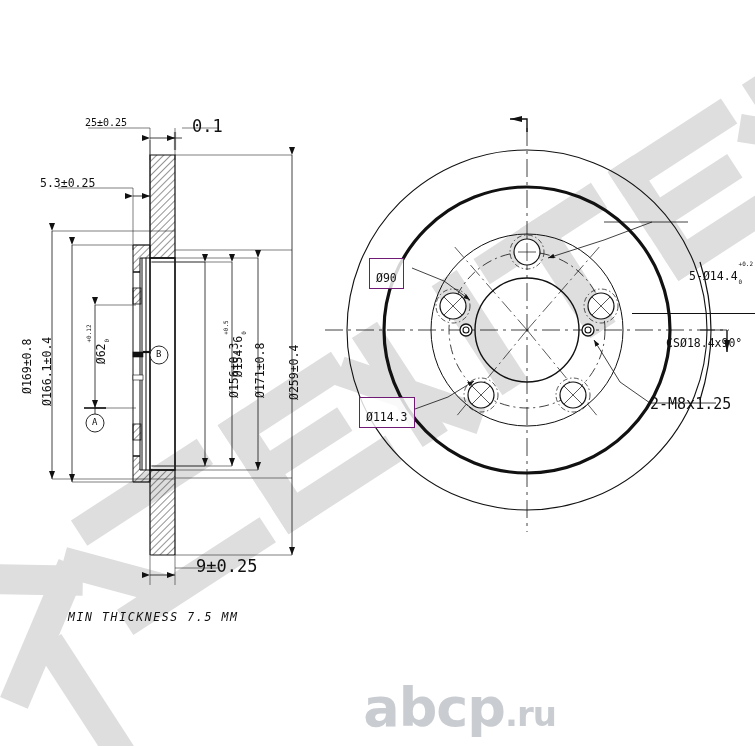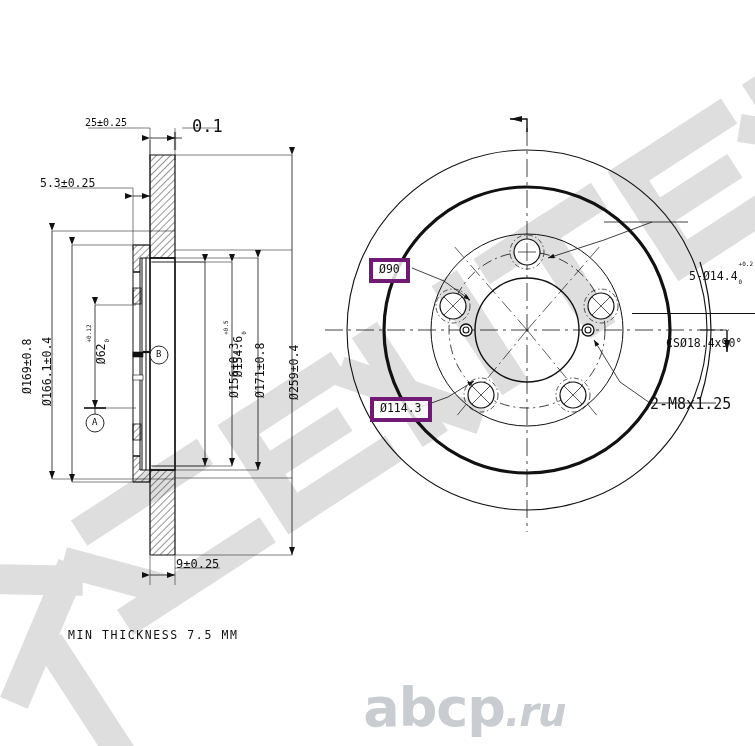--- a/index.html
+++ b/index.html
@@ -13,22 +13,22 @@
   svg.layer{position:absolute;left:0;top:0;width:755px;height:746px;}
   #wm{z-index:1;}
   #drawing{z-index:3;}
   .lbl{
     position:absolute;z-index:4;
     font-family:"DejaVu Sans Mono","Liberation Mono",monospace;
     color:#111;white-space:pre;line-height:1;
   }
   .vlbl{transform-origin:0 0;}
   .boxed{
-    border:4px solid #701a75;background:rgba(255,255,255,0.82);
-    padding:2px 6px 3px 6px;
+    border:1px solid #701a75;background:rgba(255,255,255,0.82);
+    padding:14px 6px 3px 6px;
   }
   .tolstack{display:inline-block;vertical-align:middle;font-size:6px;line-height:1.0;
     text-align:left;margin-left:1px;position:relative;top:-3px;}
   .tolstack i{font-style:normal;display:block;}
   .frac{display:inline-block;text-align:center;}
   .frac .num{display:block;border-bottom:1px solid #111;padding:0 2px 1px 2px;}
   .frac .den{display:block;padding:1px 2px 0 2px;}
 </style>
 </head>
 <body>
@@ -67,21 +67,21 @@
 
         <rect x="840" y="330" width="30" height="130"></rect>
         <rect x="845" y="345" width="28" height="120" transform="rotate(48 859 405)"></rect>
         <rect x="845" y="345" width="28" height="120" transform="rotate(132 859 405)"></rect>
       </g>
     </g>
   </svg>
 
   <div class="lbl" style="left:292px;top:627px;font-family:'DejaVu Sans','Liberation Sans',sans-serif;
               font-size:54px;font-weight:bold;color:#c9ccd1;letter-spacing:-1px;z-index:2;">
-    <span>abcp</span><span style="font-size:40px;font-weight:bold;font-style:italic;">.ru</span>
+    <span>abcp</span><span style="font-size:34px;font-weight:bold;">.ru</span>
   </div>
 
   <svg class="layer" id="drawing" viewBox="0 0 755 746">
     <defs>
       <pattern id="hatch" width="5" height="5" patternTransform="rotate(45)" patternUnits="userSpaceOnUse">
         <line x1="0" y1="0" x2="0" y2="5" stroke="#111" stroke-width="0.9"></line>
       </pattern>
       <marker id="ar" markerWidth="9" markerHeight="9" refX="8" refY="3" orient="auto" markerUnits="userSpaceOnUse">
         <path d="M0,0 L8,3 L0,6 z" fill="#111"></path>
       </marker>
@@ -273,21 +273,21 @@
       </g>
     </g>
   </svg>
 
   <div class="lbl" style="left:85px;top:118px;font-size:10px;">25±0.25</div>
 
   <div class="lbl" style="left:192px;top:118px;font-size:17px;">0.1</div>
 
   <div class="lbl" style="left:40px;top:178px;font-size:11.5px;">5.3±0.25</div>
 
-  <div class="lbl" style="left:176px;top:558px;font-size:12px;">9±0.25</div>
+  <div class="lbl" style="left:196px;top:558px;font-size:17px;">9±0.25</div>
 
   <div class="lbl vlbl" style="left:22px;top:394px;font-size:11.5px;transform:rotate(-90deg);">Ø169±0.8</div>
 
   <div class="lbl vlbl" style="left:42px;top:406px;font-size:11.5px;transform:rotate(-90deg);">Ø166.1±0.4</div>
 
   <div class="lbl vlbl" style="left:65px;top:392px;font-size:11.5px;transform:rotate(-90deg);">
     <span>Ø62</span><span class="tolstack">
       <i>+0.12</i>
       <i>0</i>
     </span>
@@ -302,25 +302,25 @@
 
   <div class="lbl vlbl" style="left:229px;top:398px;font-size:11.5px;transform:rotate(-90deg);">Ø156±0.3</div>
 
   <div class="lbl vlbl" style="left:255px;top:398px;font-size:11.5px;transform:rotate(-90deg);">Ø171±0.8</div>
 
   <div class="lbl vlbl" style="left:289px;top:400px;font-size:11.5px;transform:rotate(-90deg);">Ø259±0.4</div>
 
   <div class="lbl" style="left:92px;top:418px;font-size:9px;">A</div>
   <div class="lbl" style="left:156px;top:350px;font-size:9px;">B</div>
 
-  <div class="lbl" style="left:68px;top:630px;font-size:11.5px;letter-spacing:1.6px;">MIN THICKNESS 7.5 MM</div>
+  <div class="lbl" style="left:68px;top:612px;font-size:11.5px;letter-spacing:1.6px;font-style:italic;">MIN THICKNESS 7.5 MM</div>
 
   <div class="lbl boxed" style="left:369px;top:258px;font-size:11.5px;">Ø90</div>
 
-  <div class="lbl boxed" style="left:359px;top:397px;font-size:11.5px;margin-left:11px;">Ø114.3</div>
+  <div class="lbl boxed" style="left:359px;top:397px;font-size:11.5px;">Ø114.3</div>
 
   <div class="lbl" style="left:650px;top:397px;font-size:15px;">2-M8x1.25</div>
 
   <div class="lbl" style="left:604px;top:206px;font-size:11.5px;">
     <span class="frac">
       <span class="num">
         <span>5-Ø14.4</span><span class="tolstack">
           <i>+0.2</i>
           <i>0</i>
         </span>

